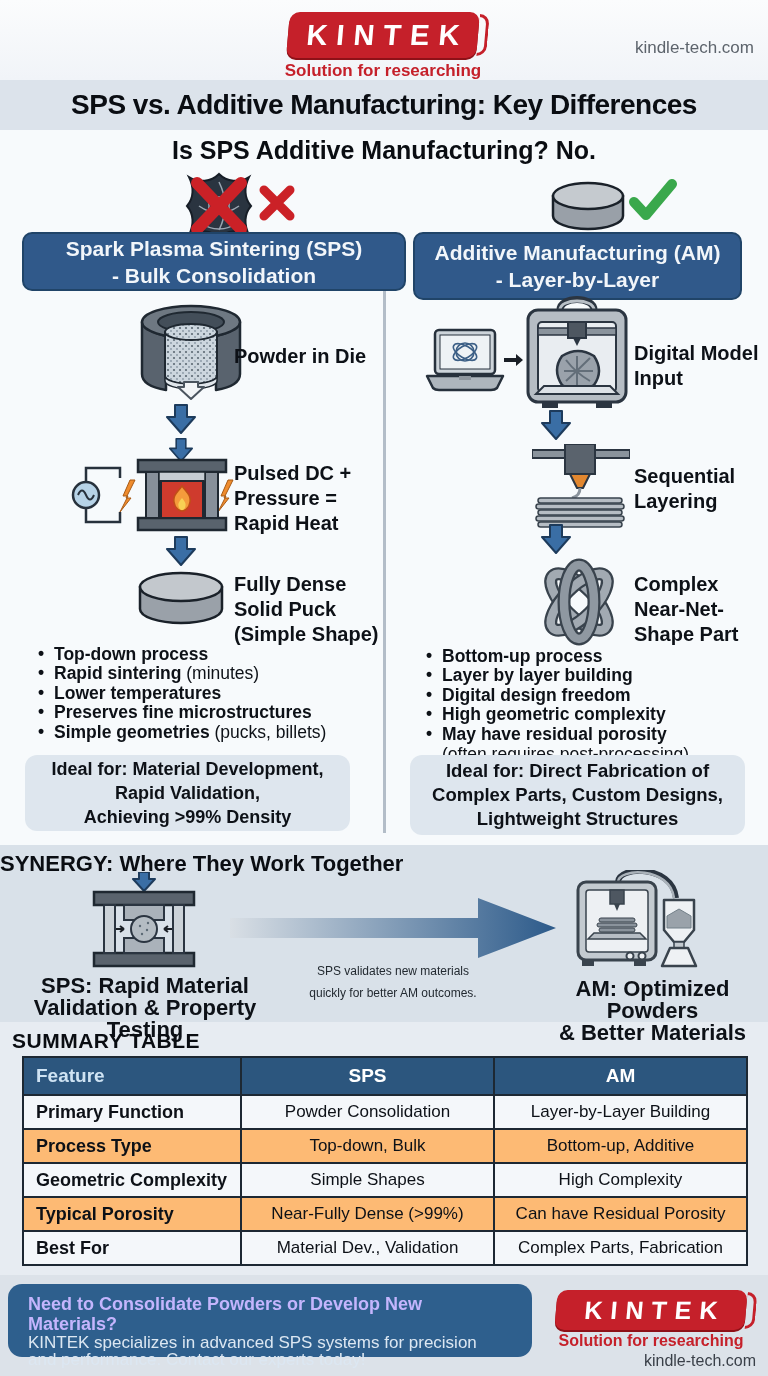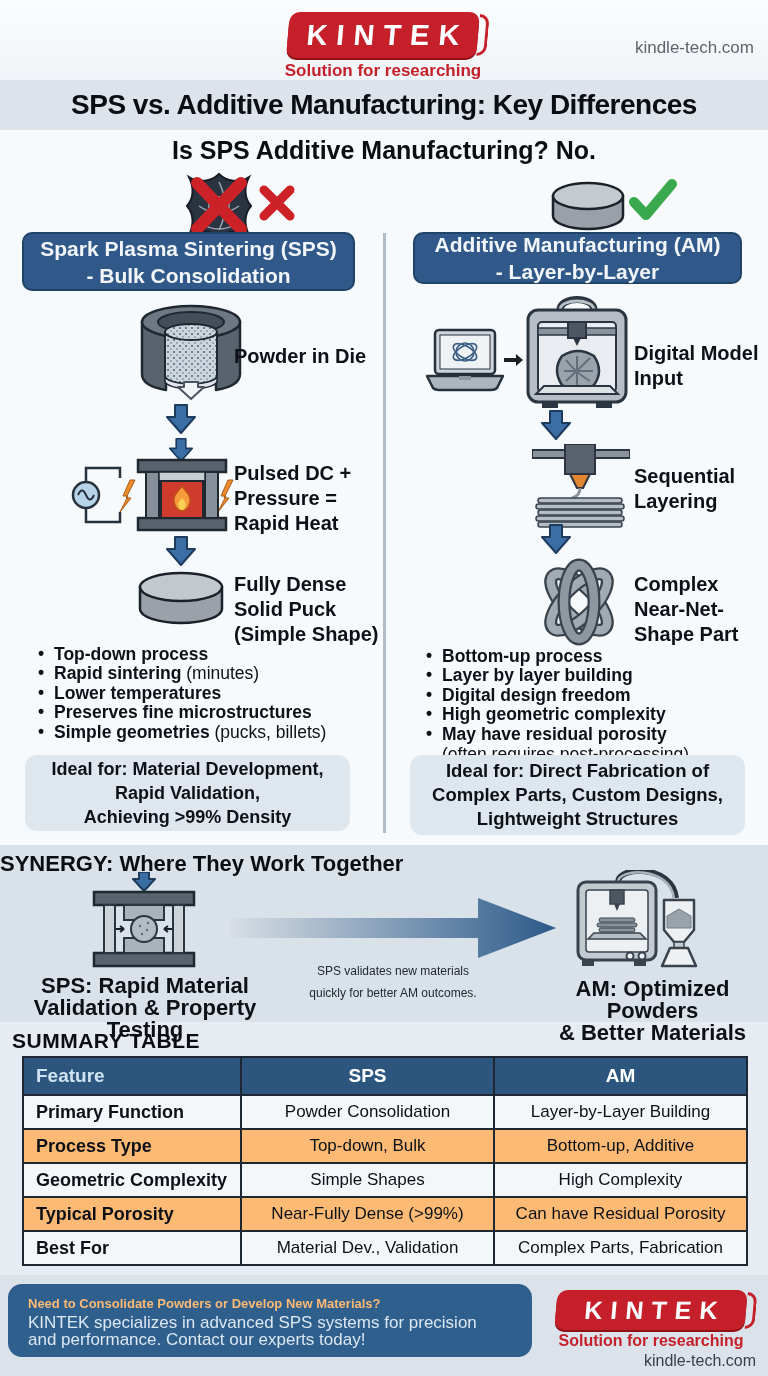--- a/index.html
+++ b/index.html
@@ -54,21 +54,21 @@
   table.summary th, table.summary td { border:2px solid #1d2833; }
   table.summary th { background:#2c567e; height:38px; font-size:19px; }
   th.h-feature { color:#cfe3f3; text-align:left; padding-left:12px; width:218px; }
   th.h-val { color:#ffffff; text-align:center; width:253px; }
   td.f { font-weight:bold; text-align:left; padding-left:12px; font-size:18px; height:34px; }
   td.v { text-align:center; font-size:17px; font-weight:normal; }
   tr.odd td { background:#f4f7fa; }
   tr.even td { background:#fdba74; }
   
   .cta-box { left:8px; top:1284px; width:524px; height:73px; background:#2e5f8d; border-radius:14px; padding:10px 20px; }
-  .cta-l1 { color:#fdba74; font-weight:bold; font-size:13px; line-height:20px; }
+  .cta-l1 { color:#c4b5fd; font-weight:bold; font-size:18px; line-height:20px; }
   .cta-l { color:#dce7f2; font-size:17px; line-height:17px; }
   .logo-footer { left:556px; top:1290px; width:190px; height:40px; font-size:25px; letter-spacing:8px; padding-left:8px; }
   .tagline-footer { left:548px; top:1332px; width:206px; font-size:16px; }
   .site-footer { right:12px; top:1352px; font-size:16px; color:#3a4049; }
   svg { display:block; }
 </style>
 </head>
 <body>
 
 <div class="page">
@@ -110,26 +110,26 @@
     </svg>
   </div>
   <div class="abs" style="left:629px; top:178px;">
     <svg width="48" height="44" viewBox="0 0 48 44">
       <path d="M5,24 L17,37 L43,6" fill="none" stroke="#3aa84c" stroke-width="10" stroke-linecap="round" stroke-linejoin="round"></path>
     </svg>
   </div>
 
   <div class="abs divider"></div>
 
-  <div class="abs col-head" style="left:22px; top:232px; width:333px; height:59px;">
+  <div class="abs col-head" style="left:22px; top:232px; width:384px; height:59px;">
     <div>Spark Plasma Sintering (SPS)</div>
     <div>- Bulk Consolidation</div>
   </div>
 
-  <div class="abs col-head" style="left:413px; top:232px; width:329px; height:52px;">
+  <div class="abs col-head" style="left:413px; top:232px; width:329px; height:68px;">
     <div>Additive Manufacturing (AM)</div>
     <div>- Layer-by-Layer</div>
   </div>
 
   <div class="abs" style="left:136px; top:302px;">
     <svg width="110" height="100" viewBox="0 0 110 100">
       <defs>
         <pattern id="pd" width="6" height="6" patternUnits="userSpaceOnUse">
           <rect width="6" height="6" fill="#ccd6de"></rect>
           <circle cx="2" cy="2" r="1.1" fill="#5c6974"></circle>

